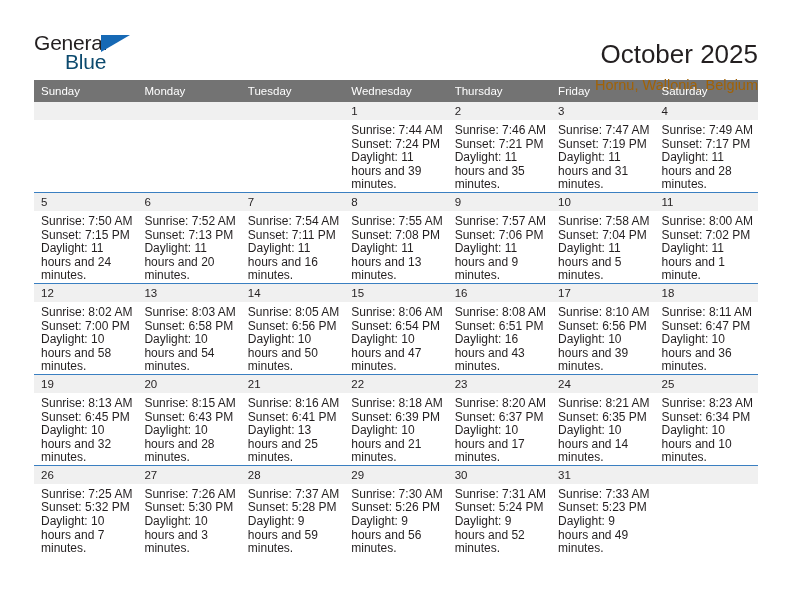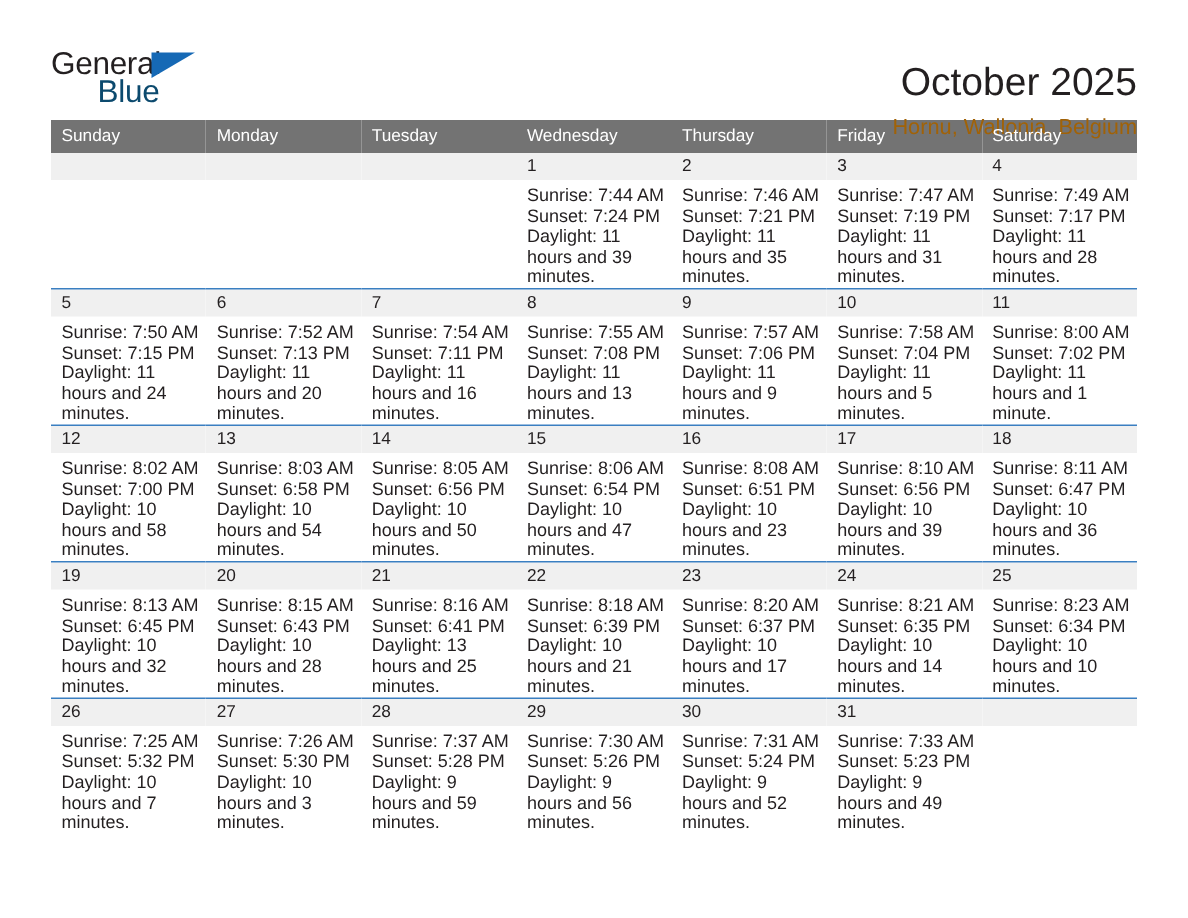--- a/index.html
+++ b/index.html
@@ -303,21 +303,21 @@
               <div>Sunrise: 8:06 AM</div>
               <div>Sunset: 6:54 PM</div>
               <div class="daylight">Daylight: 10 hours and 47 minutes.</div>
             </div>
           </td>
           <td class="day-cell">
             <div class="daynum">16</div>
             <div class="info">
               <div>Sunrise: 8:08 AM</div>
               <div>Sunset: 6:51 PM</div>
-              <div class="daylight">Daylight: 10 hours and 23 minutes.</div>
+              <div class="daylight">Daylight: 16 hours and 43 minutes.</div>
             </div>
           </td>
           <td class="day-cell">
             <div class="daynum">17</div>
             <div class="info">
               <div>Sunrise: 8:10 AM</div>
               <div>Sunset: 6:56 PM</div>
               <div class="daylight">Daylight: 10 hours and 39 minutes.</div>
             </div>
           </td>

